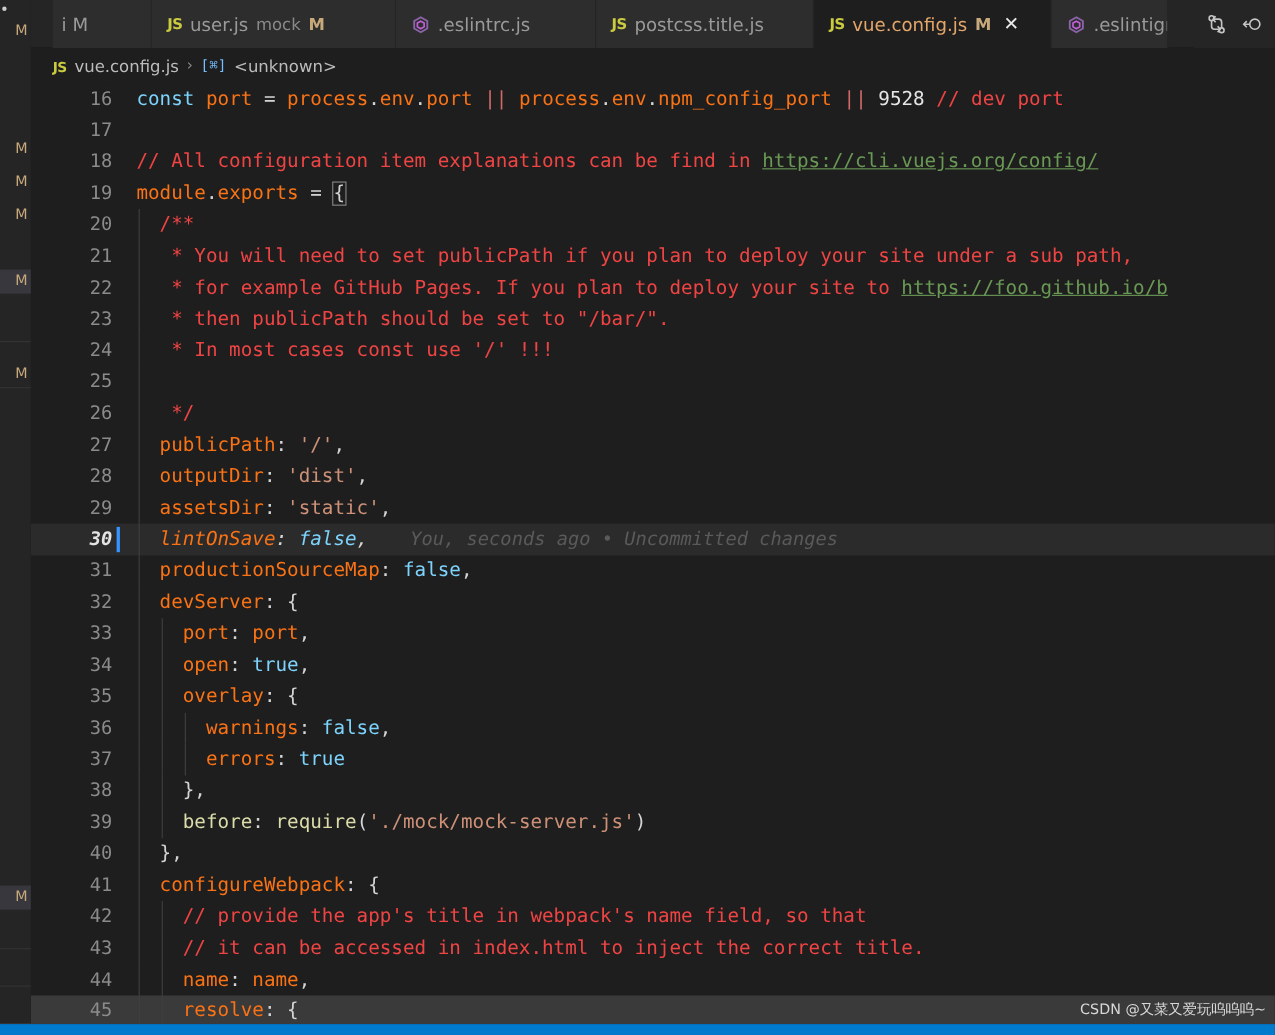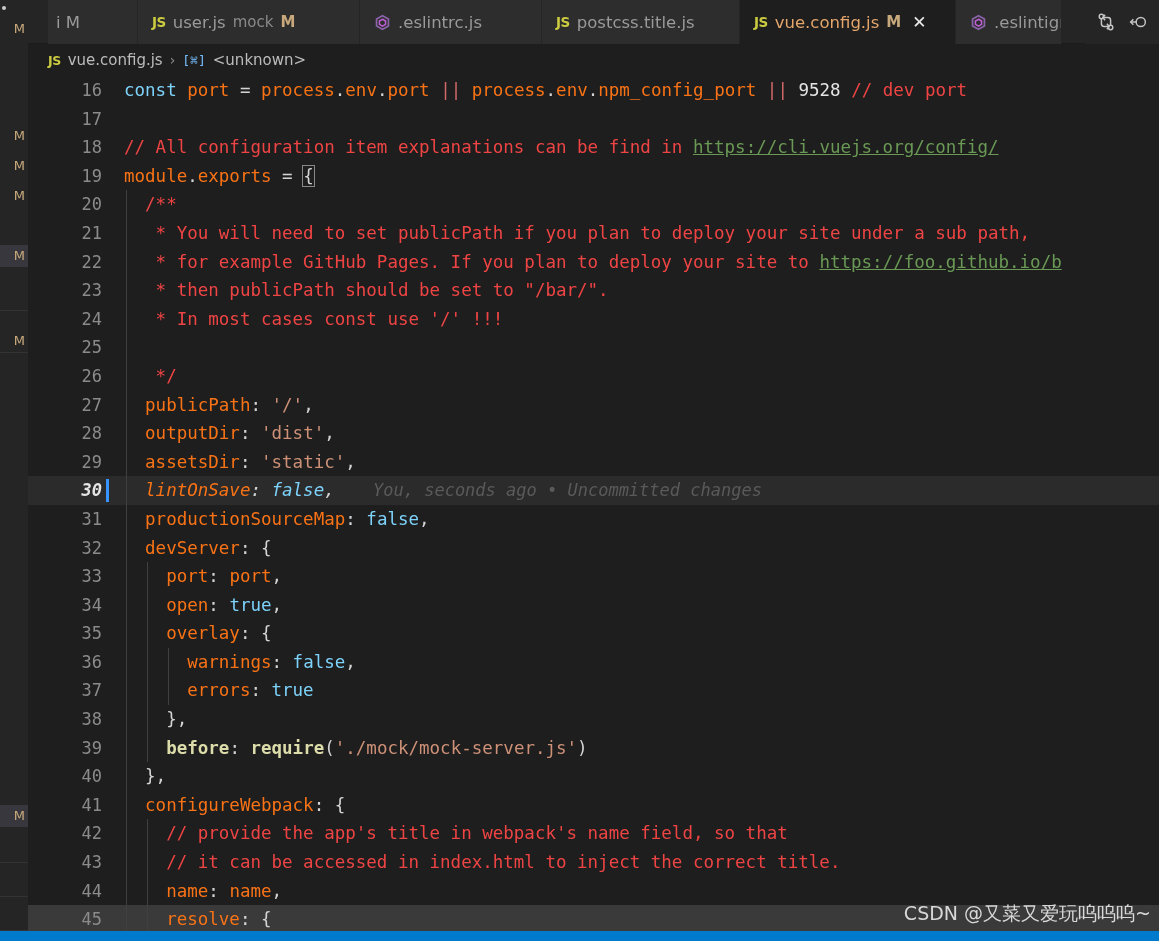--- a/index.html
+++ b/index.html
@@ -115,31 +115,31 @@
     position: absolute; left: 70px; top: 0; width: 1px; height: 855px;
     background: #1e1e1e;
   }
 
   
   .kw   { color: #7dd3fc; }
   .prop { color: #f97316; }
   .str  { color: #ce9178; }
   .num  { color: #e5e5e5; }
   .cmt  { color: #ef4444; }
-  .fn   { color: #dcdcaa; font-weight: bold; }
+  .fn   { color: #dcdcaa; }
   .op   { color: #d16969; }
   .pn   { color: #d4d4d4; }
   .lnk  { color: #6a9955; text-decoration: underline; }
   .blame { color: #5a5a5a; font-size: 17px; }
   .brkt { outline: 1px solid #888; }
 
   
   .watermark {
     position: absolute; right: 8px; bottom: 14px;
-    font-family: "DejaVu Sans", sans-serif; font-size: 19px;
+    font-family: "DejaVu Sans", sans-serif; font-size: 13px;
     color: #d8d8d8; z-index: 30; white-space: nowrap;
   }
 
   
   .statusbar {
     position: absolute; left: 0; bottom: 0; width: 1159px; height: 10px;
     background: #007acc; z-index: 40;
   }
 </style>
 </head>

